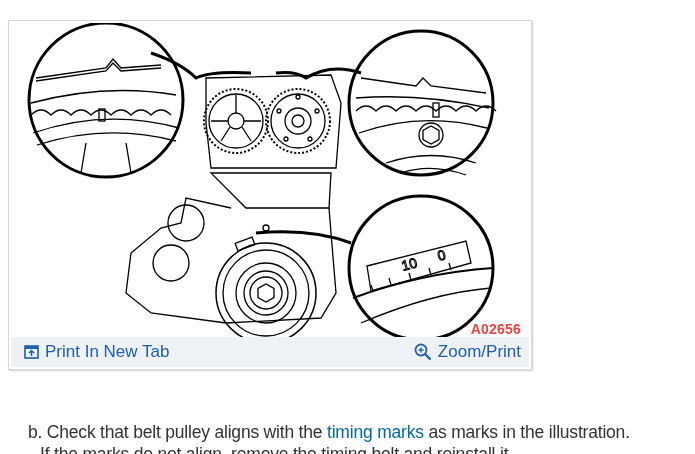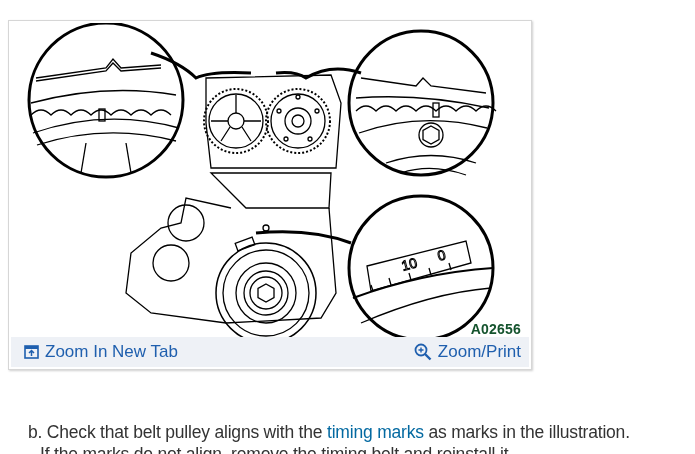--- a/index.html
+++ b/index.html
@@ -5,21 +5,21 @@
     html, body { margin:0; padding:0; background:#ffffff; }
     body { width:695px; height:454px; position:relative; overflow:hidden; font-family:"Liberation Sans", sans-serif; }
     .figure {
       position:absolute; left:8px; top:20px; width:524px; height:350px;
       background:#ffffff; border:1px solid #d6d6d6;
       box-shadow: 1px 1px 2px #cfcfcf;
       box-sizing:border-box;
     }
     .illustration { position:absolute; left:2px; top:2px; width:518px; height:316px; }
     .caption-id {
-      position:absolute; right:10px; top:300px; font-size:14px; font-weight:bold; color:#14532d;
+      position:absolute; right:10px; top:300px; font-size:14px; font-weight:bold; color:#ef4444;
       font-family:"Liberation Sans", sans-serif; letter-spacing:0.2px;margin-left:20px;
     }
     .figure-bar {
       position:absolute; left:2px; right:2px; bottom:2px; height:30px;
       background:#eef1f6; display:flex; align-items:center; justify-content:space-between;
       padding:0 8px 0 13px; box-sizing:border-box;
     }
     .bar-link { display:flex; align-items:center; color:#1f5fae; font-size:17px; cursor:pointer; text-decoration:none; }
     .bar-link svg { margin-right:6px; }
     .body-text {
@@ -106,21 +106,21 @@
 
   <div class="caption-id">A02656</div>
 
   <div class="figure-bar">
     <a class="bar-link">
       <svg width="15" height="14" viewBox="0 0 15 14">
         <rect x="1" y="1" width="13" height="12" fill="none" stroke="#1f5fae" stroke-width="1.6"></rect>
         <rect x="1" y="1" width="13" height="3" fill="#1f5fae"></rect>
         <path d="M7.5 11 L7.5 6 M5 8 L7.5 5.5 L10 8" stroke="#1f5fae" stroke-width="1.5" fill="none"></path>
       </svg>
-      <span>Zoom In New Tab</span>
+      <span>Print In New Tab</span>
     </a>
     <a class="bar-link">
       <svg width="18" height="18" viewBox="0 0 18 18">
         <circle cx="7" cy="7" r="5.5" fill="none" stroke="#1f5fae" stroke-width="1.8"></circle>
         <path d="M11 11 L16.5 16.5" stroke="#1f5fae" stroke-width="2.4"></path>
         <path d="M7 4.5 L7 9.5 M4.5 7 L9.5 7" stroke="#1f5fae" stroke-width="1.4"></path>
       </svg>
       <span>Zoom/Print</span>
     </a>
   </div>

